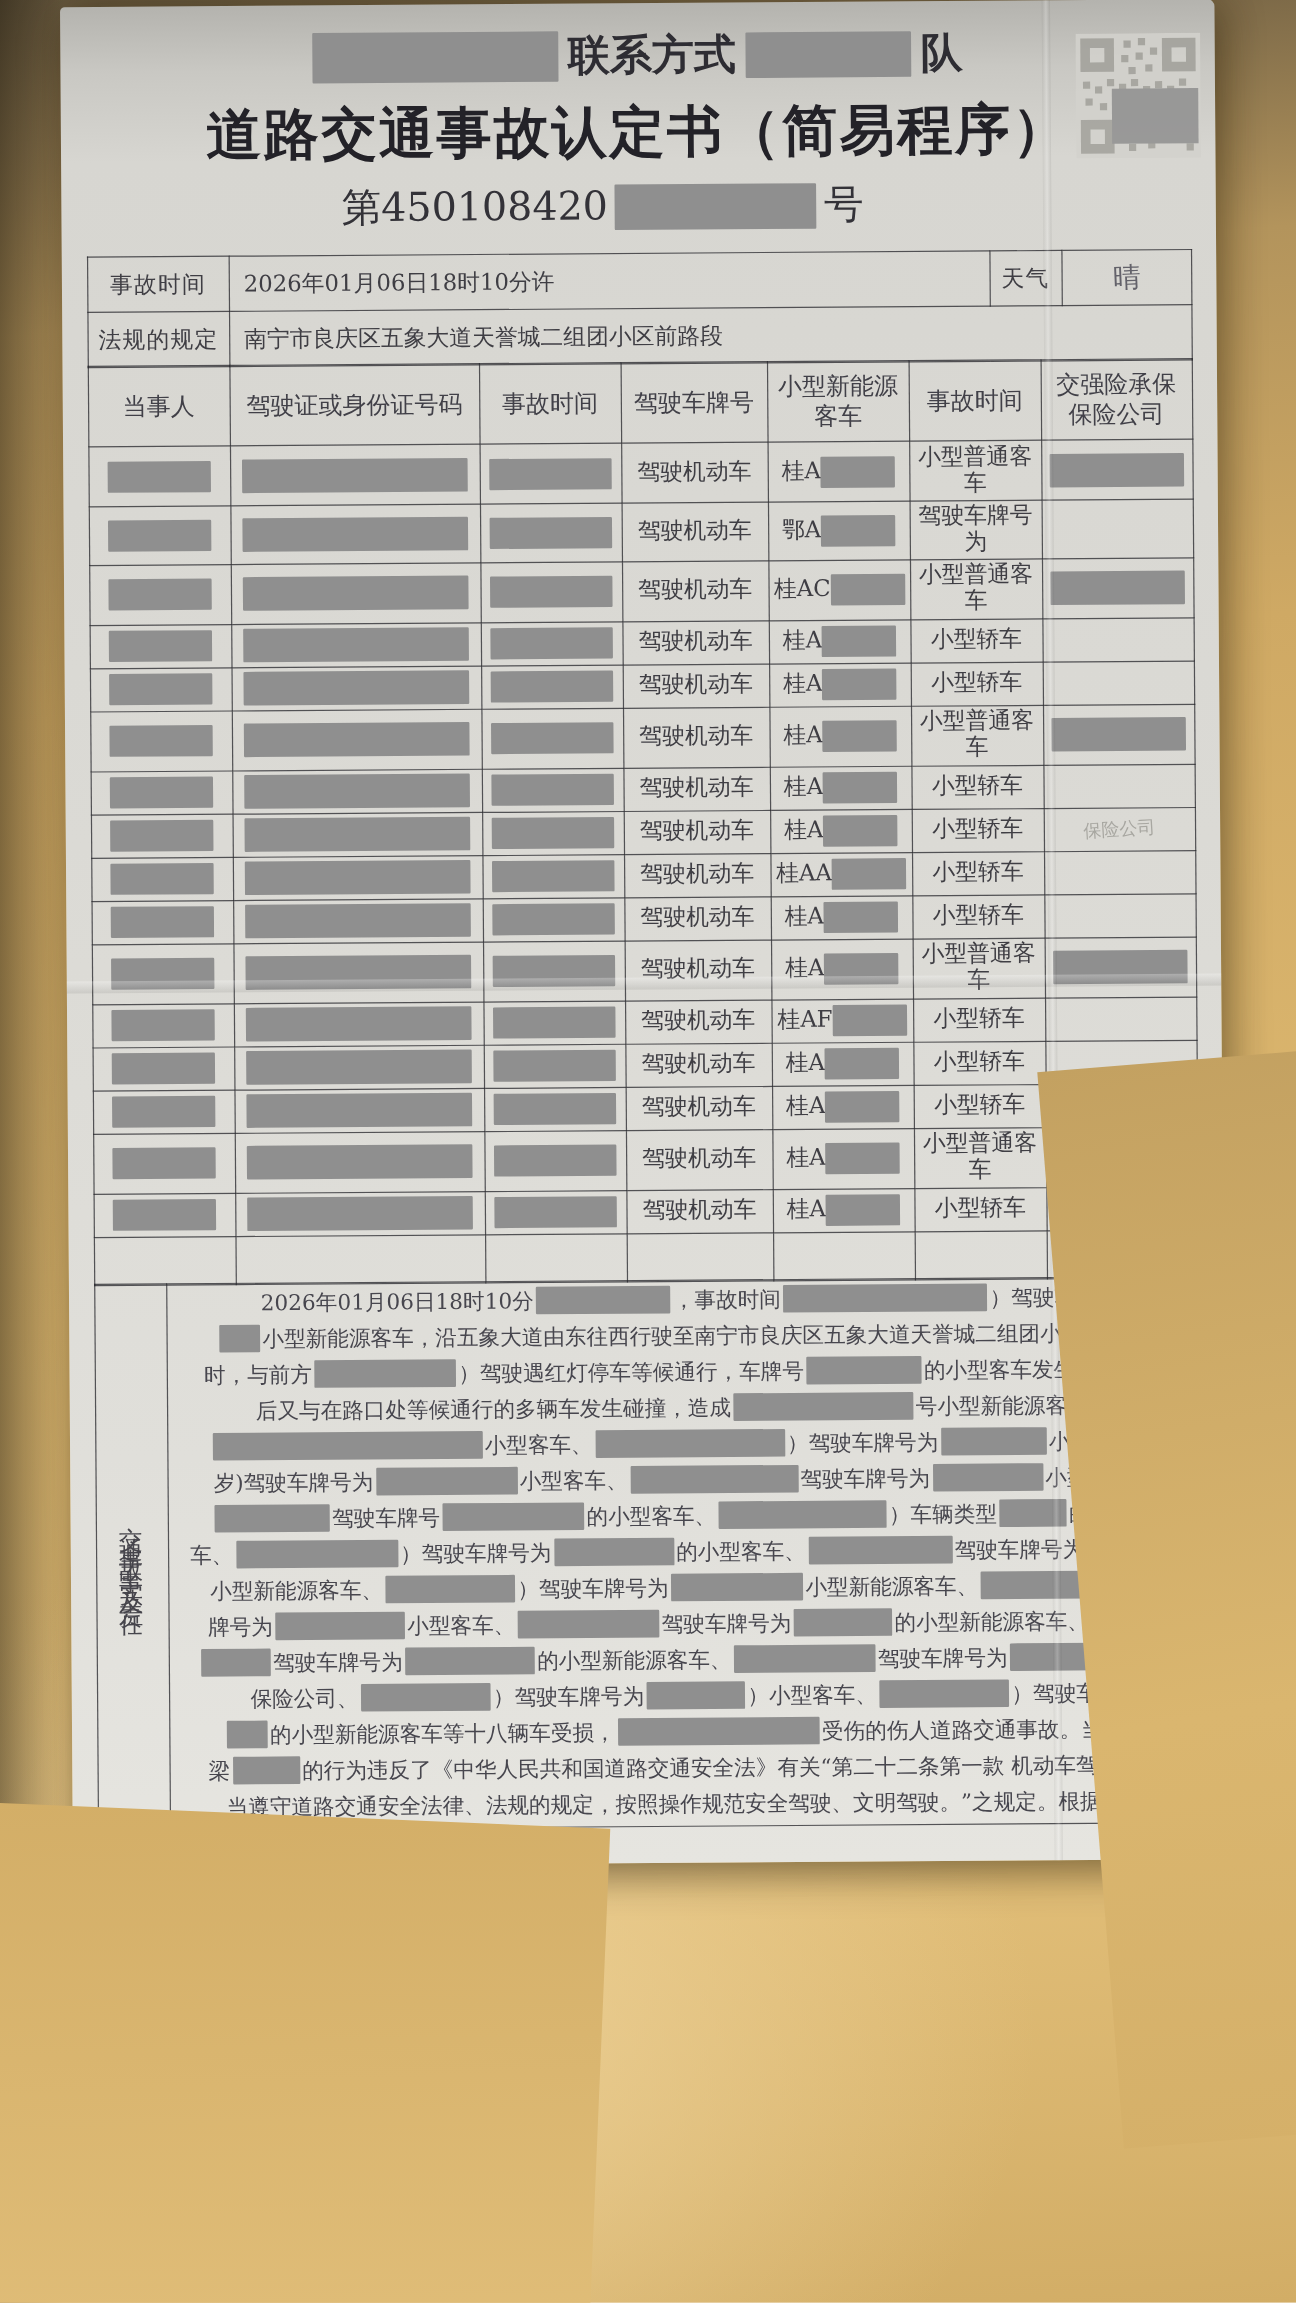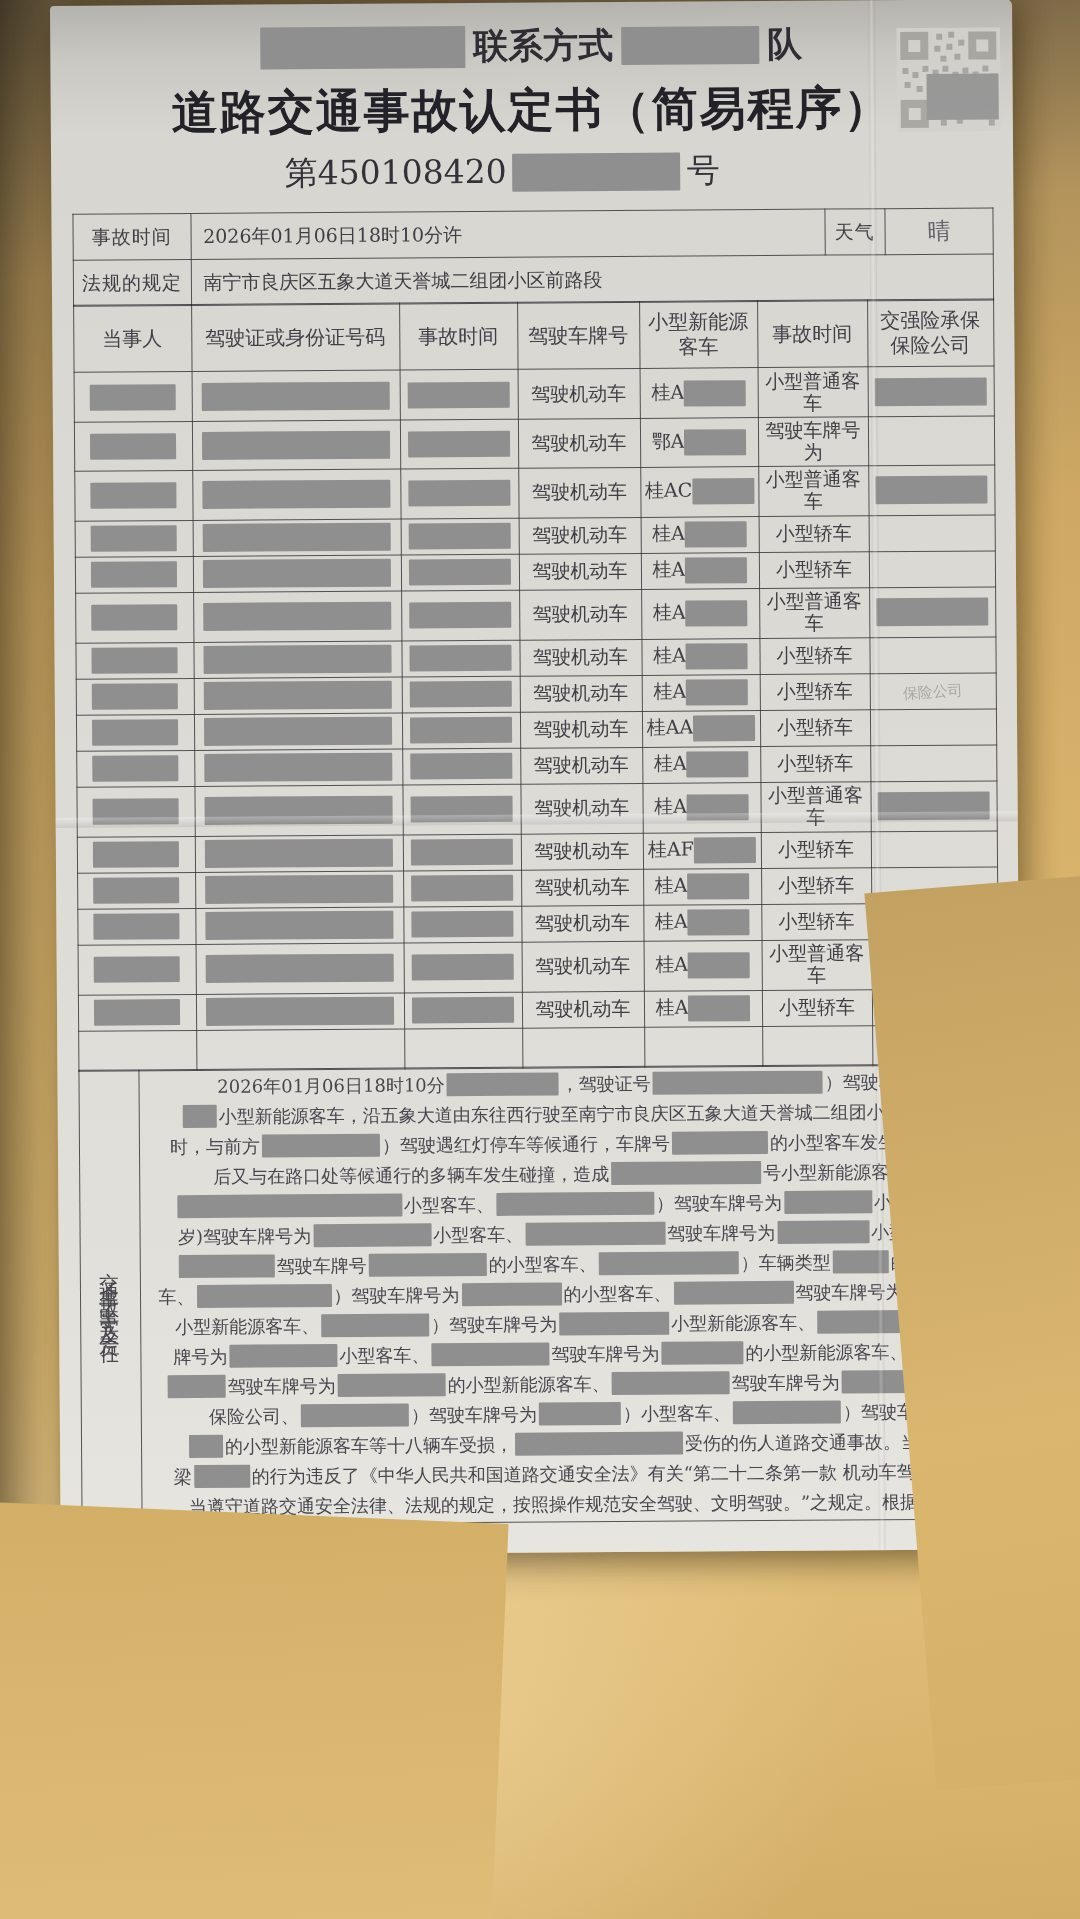--- a/index.html
+++ b/index.html
@@ -341,21 +341,21 @@
             <col style="width:60px">
             <col style="width:860px">
           </colgroup>
         <tbody>
             <tr>
           <td class="vlabel-cell">
             <div class="vlabel">交通事故事实及责任</div>
           </td>
           <td class="ncell">
             <div id="narrative-lines">
-                  <div class="nline first"><span>2026年01月06日18时10分</span><span class="redact" style="width: 112px; height: 23px;"></span><span>，驾驶证号</span><span class="redact" style="width: 170px; height: 23px;"></span><span>）驾驶车牌号为桂A</span></div>
+                  <div class="nline first"><span>2026年01月06日18时10分</span><span class="redact" style="width: 112px; height: 23px;"></span><span>，事故时间</span><span class="redact" style="width: 170px; height: 23px;"></span><span>）驾驶车牌号为桂A</span></div>
                   <div class="nline"><span class="redact" style="width: 34px; height: 23px;"></span><span>小型新能源客车，沿五象大道由东往西行驶至南宁市良庆区五象大道天誉城二组团小区前路段</span></div>
                   <div class="nline"><span>时，与前方</span><span class="redact" style="width: 118px; height: 23px;"></span><span>）驾驶遇红灯停车等候通行，车牌号</span><span class="redact" style="width: 96px; height: 23px;"></span><span>的小型客车发生碰撞，随</span></div>
                   <div class="nline"><span>后又与在路口处等候通行的多辆车发生碰撞，造成</span><span class="redact" style="width: 150px; height: 23px;"></span><span>号小型新能源客车、</span></div>
                   <div class="nline"><span class="redact" style="width: 225px; height: 23px;"></span><span>小型客车、</span><span class="redact" style="width: 158px; height: 23px;"></span><span>）驾驶车牌号为</span><span class="redact" style="width: 88px; height: 23px;"></span><span>小型客车、</span></div>
                   <div class="nline"><span>岁)驾驶车牌号为</span><span class="redact" style="width: 118px; height: 23px;"></span><span>小型客车、</span><span class="redact" style="width: 140px; height: 23px;"></span><span>驾驶车牌号为</span><span class="redact" style="width: 92px; height: 23px;"></span><span>小型客车、</span></div>
                   <div class="nline"><span class="redact" style="width: 96px; height: 23px;"></span><span>驾驶车牌号</span><span class="redact" style="width: 118px; height: 23px;"></span><span>的小型客车、</span><span class="redact" style="width: 140px; height: 23px;"></span><span>）车辆类型</span><span class="redact" style="width: 56px; height: 23px;"></span><span>的小型客</span></div>
                   <div class="nline"><span>车、</span><span class="redact" style="width: 135px; height: 23px;"></span><span>）驾驶车牌号为</span><span class="redact" style="width: 100px; height: 23px;"></span><span>的小型客车、</span><span class="redact" style="width: 120px; height: 23px;"></span><span>驾驶车牌号为</span><span class="redact" style="width: 56px; height: 23px;"></span><span>的</span></div>
                   <div class="nline"><span>小型新能源客车、</span><span class="redact" style="width: 108px; height: 23px;"></span><span>）驾驶车牌号为</span><span class="redact" style="width: 110px; height: 23px;"></span><span>小型新能源客车、</span><span class="redact" style="width: 92px; height: 23px;"></span><span>驾驶车</span></div>
                   <div class="nline"><span>牌号为</span><span class="redact" style="width: 108px; height: 23px;"></span><span>小型客车、</span><span class="redact" style="width: 118px; height: 23px;"></span><span>驾驶车牌号为</span><span class="redact" style="width: 82px; height: 23px;"></span><span>的小型新能源客车、</span><span class="redact" style="width: 56px; height: 23px;"></span></div>
                   <div class="nline"><span class="redact" style="width: 58px; height: 23px;"></span><span>驾驶车牌号为</span><span class="redact" style="width: 108px; height: 23px;"></span><span>的小型新能源客车、</span><span class="redact" style="width: 118px; height: 23px;"></span><span>驾驶车牌号为</span><span class="redact" style="width: 78px; height: 23px;"></span><span>的小型</span></div>

